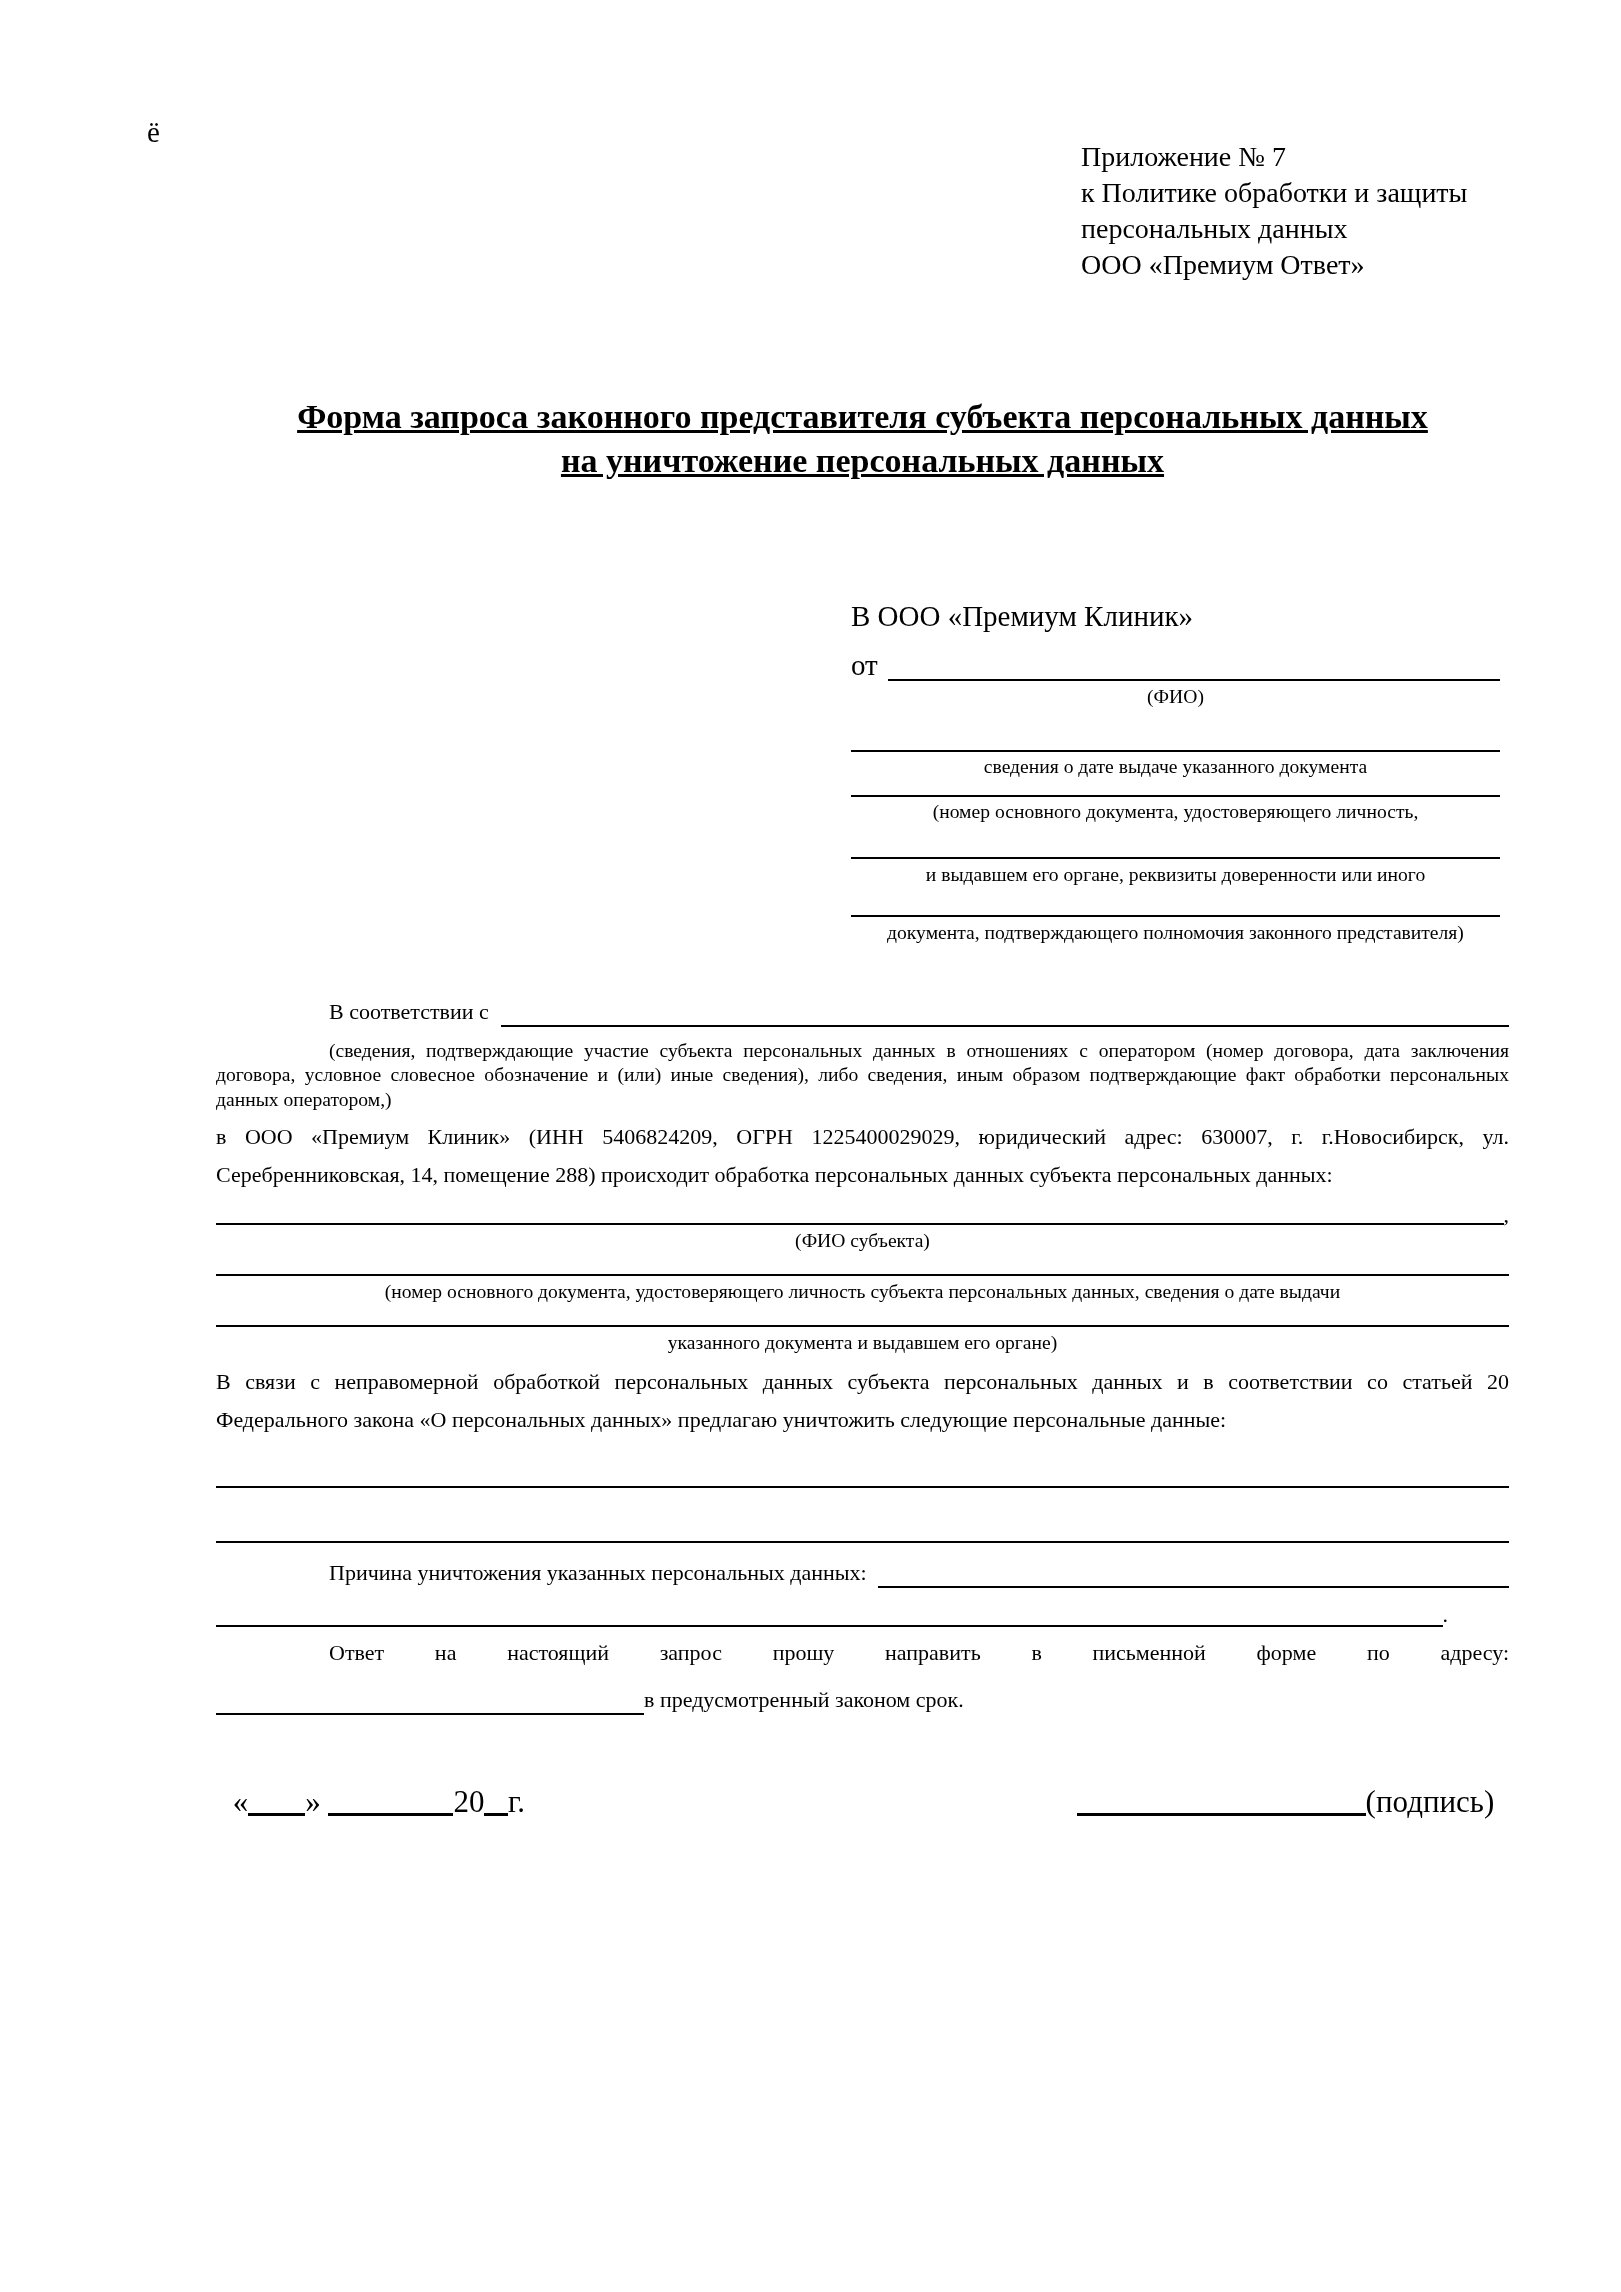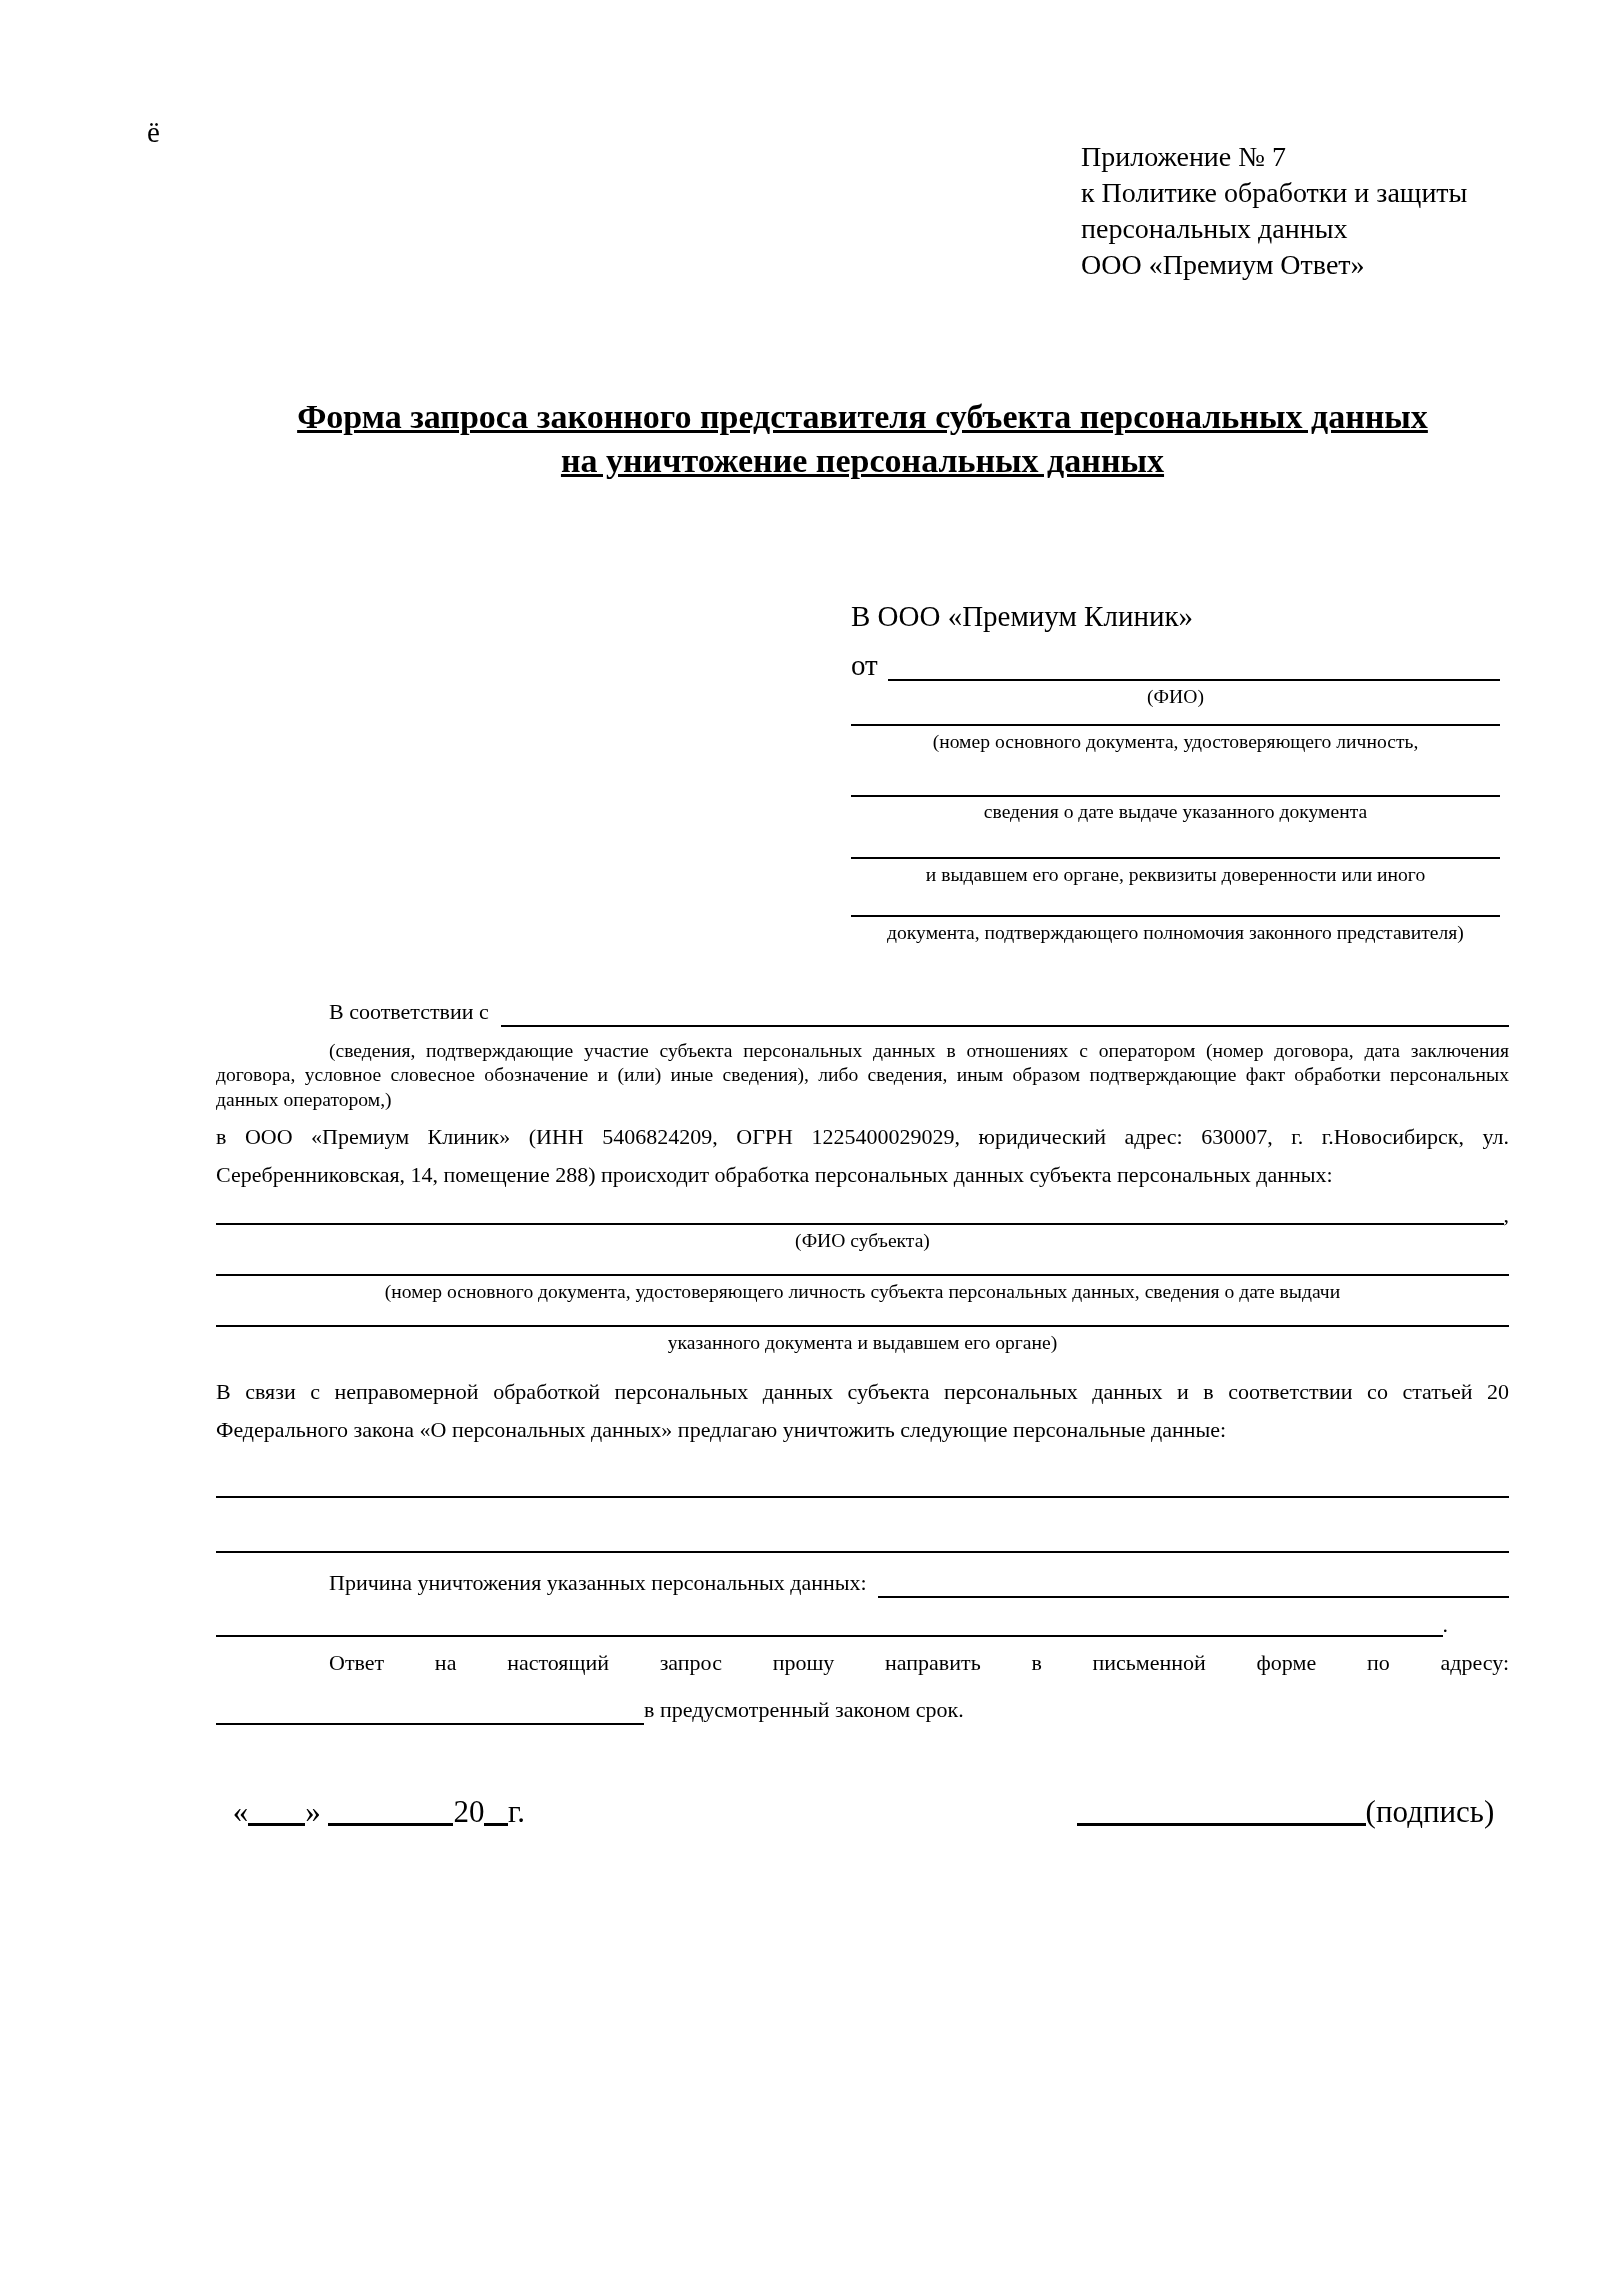--- a/index.html
+++ b/index.html
@@ -34,21 +34,21 @@
   .accord { margin-top: 43px; margin-left: 113px; height: 43px; }
   .accord .lbl { align-self: flex-end; line-height: 39px; padding-right: 11.8px; white-space: nowrap; }
 
   .note { margin-top: 7.8px; font-size: 19.6px; line-height: 24.5px; text-align: justify; text-indent: 113px; }
 
   .par { line-height: 38px; text-align: justify; }
   .operator-par { margin-top: 5.9px; }
   .comma-row { margin-top: 2px; height: 33px; }
   .comma-row .end { align-self: flex-end; line-height: 29px; }
   .ruled-wide { margin-top: 21.6px; }
-  .destroy-par { margin-top: 19px; }
+  .destroy-par { margin-top: 9px; }
   .hr { border-top: 2.9px solid #000; height: 0; }
   .hr1 { margin-top: 47px; } .hr2 { margin-top: 53px; }
   .reason { margin-top: 5.9px; margin-left: 113px; height: 43px; }
   .reason .lbl { align-self: flex-end; line-height: 39px; padding-right: 11.8px; white-space: nowrap; }
   .period-row { margin-top: 2px; margin-right: 61px; height: 37px; }
   .period-row .end { align-self: flex-end; line-height: 33px; }
   .reply-par { margin-top: 2px; line-height: 39px; text-align: justify; text-align-last: justify; text-indent: 113px; }
   .tail-row { margin-top: 3.9px; height: 43px; }
   .tail-row .ufix { width: 428px; border-bottom: 2.9px solid #000; margin-bottom: 3.9px; }
   .tail-row .txt { align-self: flex-end; line-height: 39px; }
@@ -77,22 +77,22 @@
     <div>на уничтожение персональных данных</div>
   </div>
 
   <div class="addr">
     <div class="addr-to">В ООО «Премиум Клиник»</div>
     <div class="row addr-from">
       <span class="lbl">от</span>
       <span class="fill"></span>
     </div>
     <div class="cap">(ФИО)</div>
+    <div class="ruled r2">сведения о дате выдаче указанного документа</div>
     <div class="ruled r1">(номер основного документа, удостоверяющего личность,</div>
-    <div class="ruled r2">сведения о дате выдаче указанного документа</div>
     <div class="ruled r3">и выдавшем его органе, реквизиты доверенности или иного</div>
     <div class="ruled r4">документа, подтверждающего полномочия законного представителя)</div>
   </div>
 
   <div class="row accord body-text">
     <span class="lbl">В соответствии с</span>
     <span class="fill"></span>
   </div>
 
   <div class="note">(сведения, подтверждающие участие субъекта персональных данных в отношениях с оператором (номер договора, дата заключения договора, условное словесное обозначение и (или) иные сведения), либо сведения, иным образом подтверждающие факт обработки персональных данных оператором,)</div>

